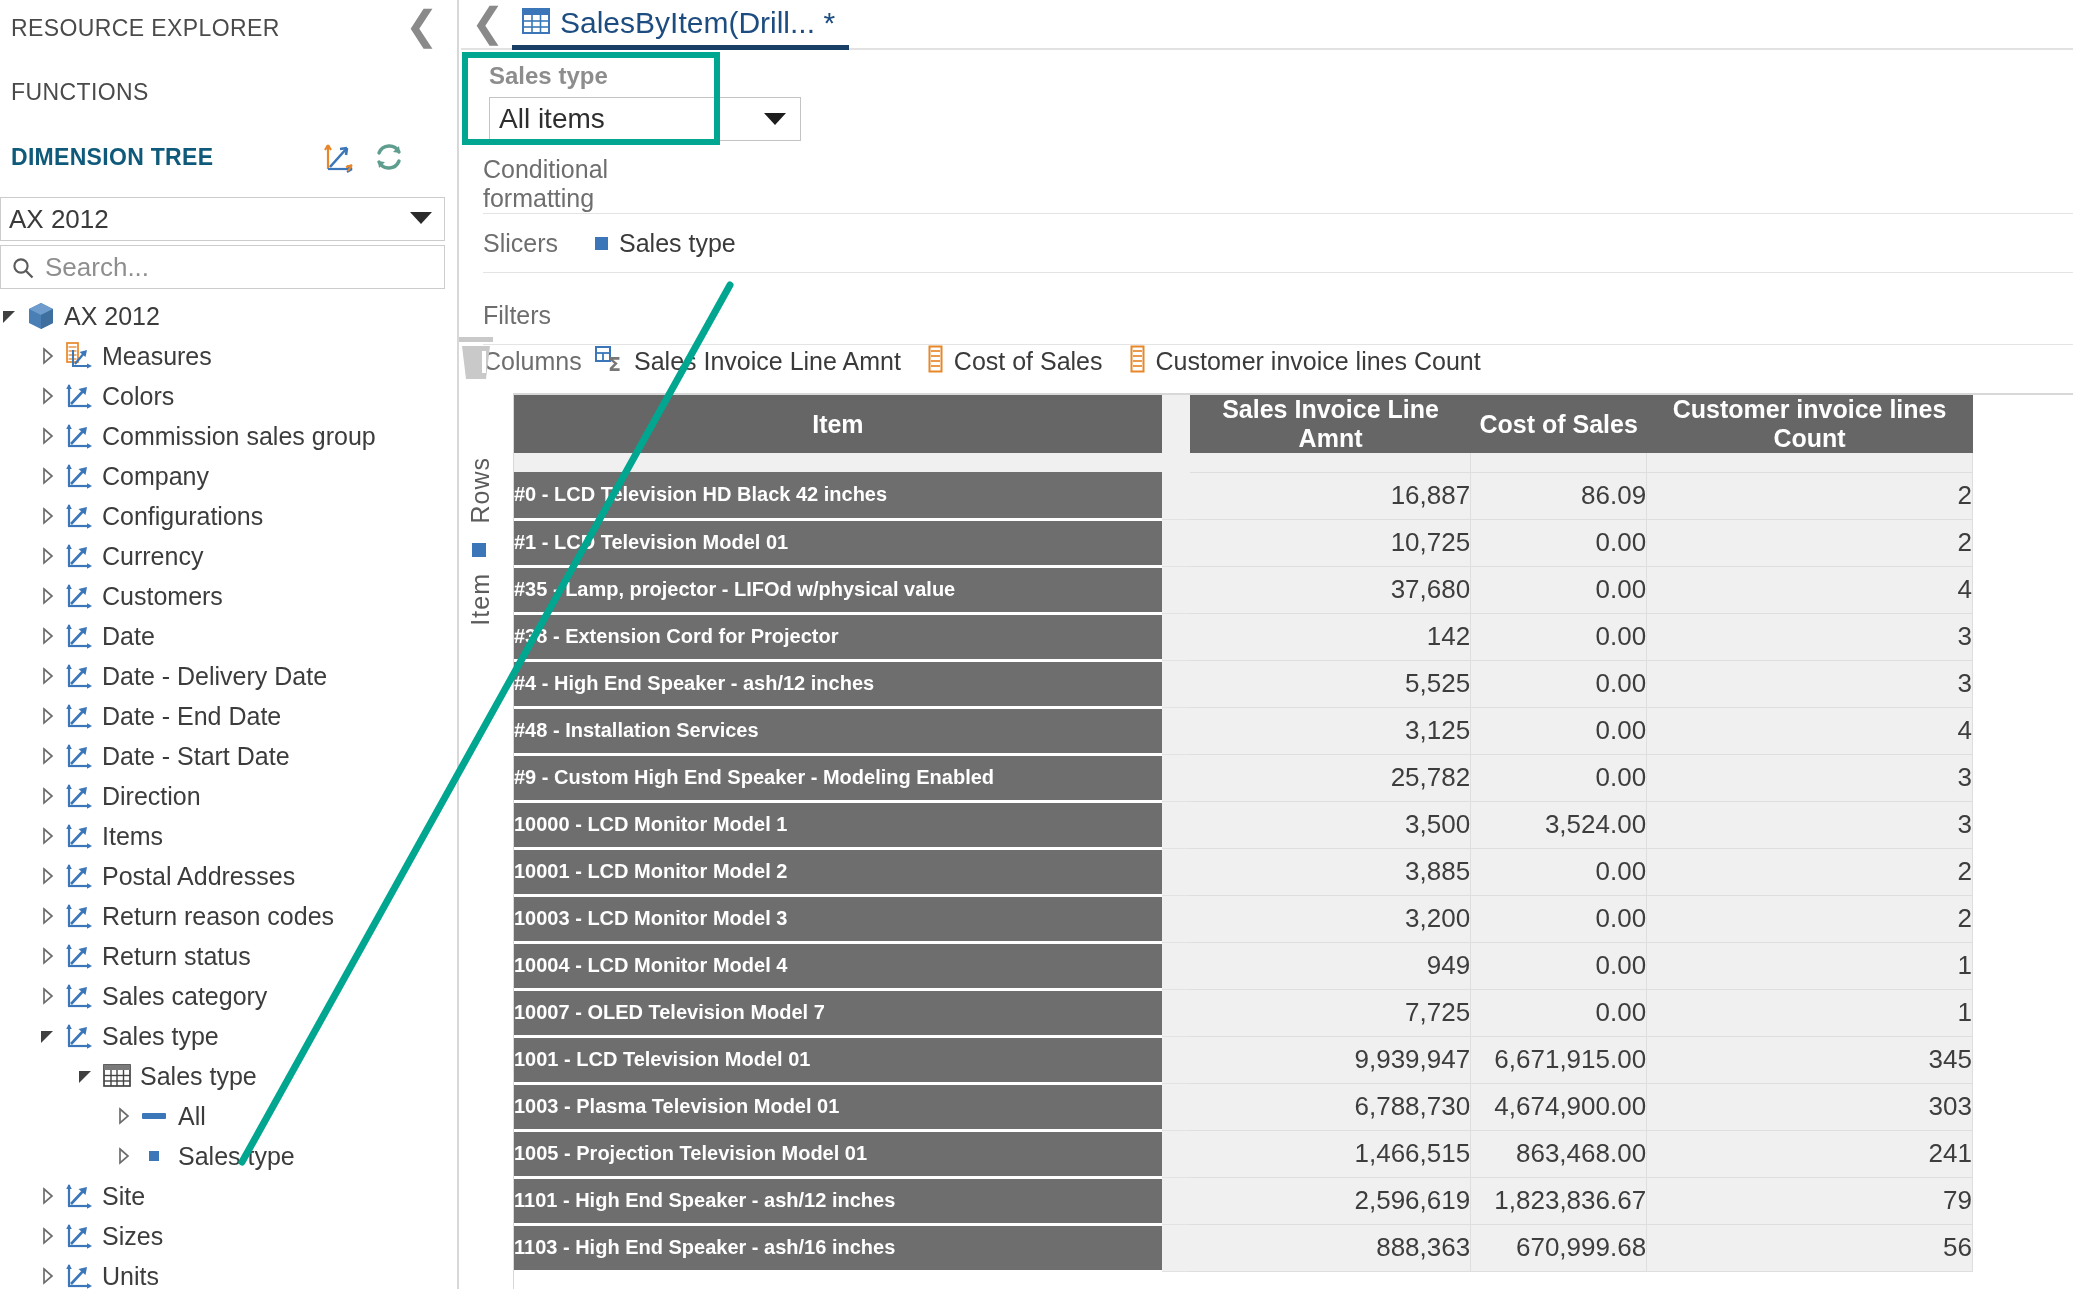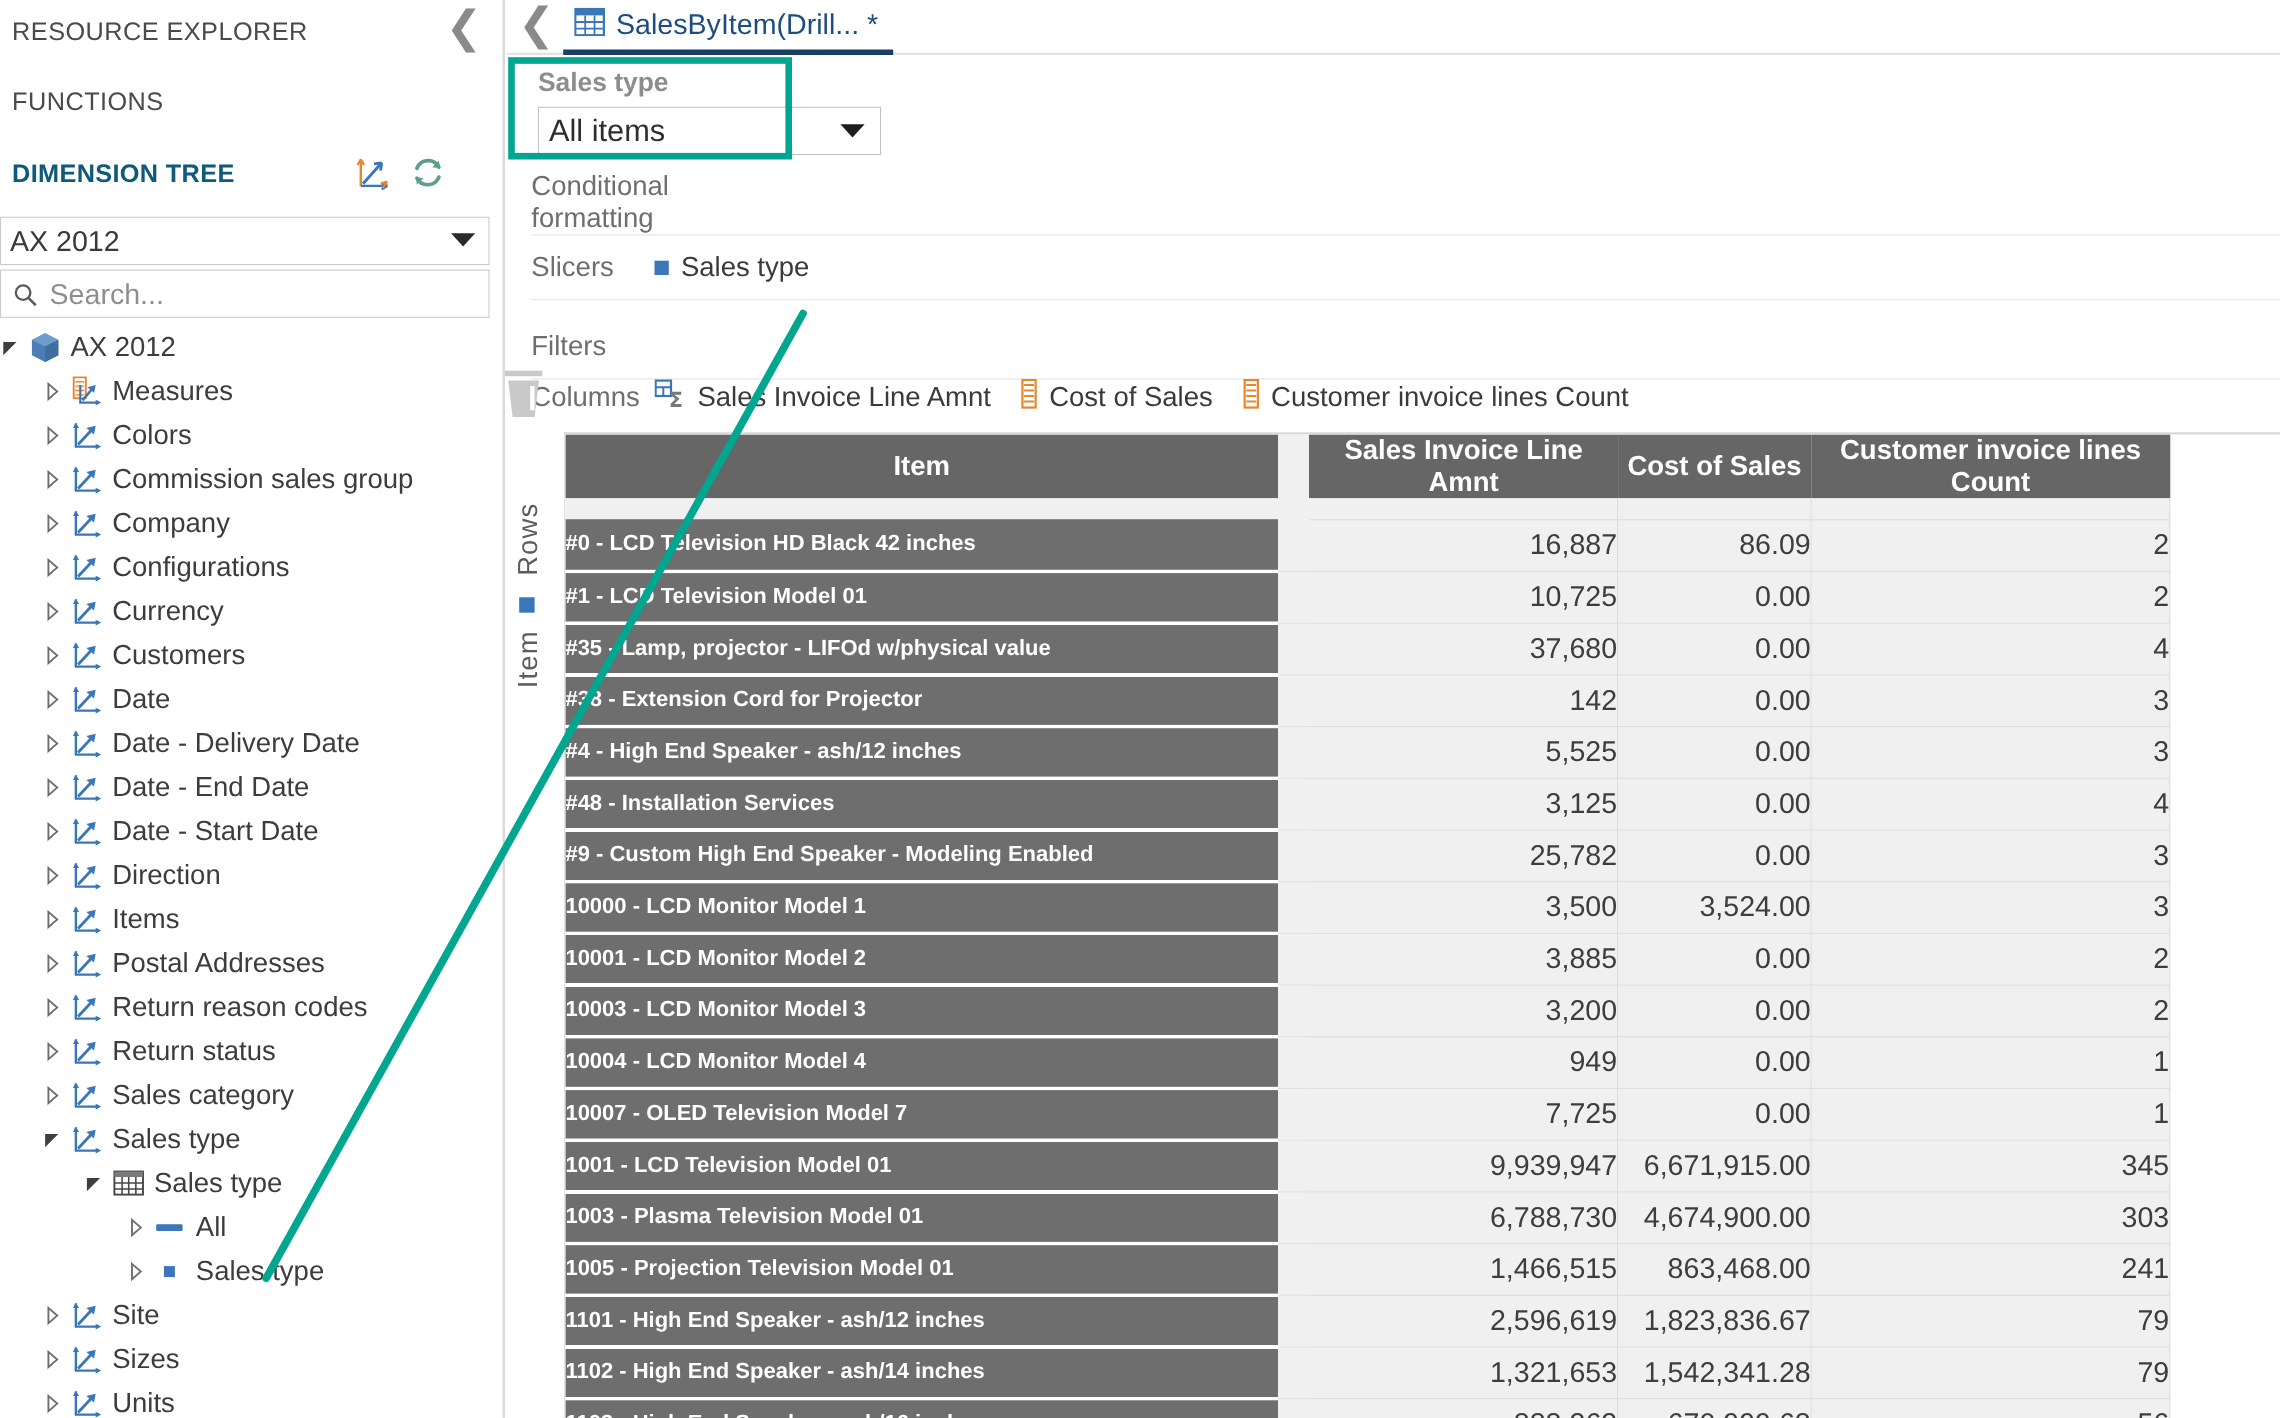--- a/index.html
+++ b/index.html
@@ -165,21 +165,21 @@
     position: absolute;
     left: 51px; top: 0;
     height: 50px;
     padding: 0 14px 0 10px;
     display: flex; align-items: center;
     border-bottom: 5px solid #1a3f66;
     cursor: pointer;
   }
   #tab-grid-icon { margin-right: 10px; }
   #tab-title {
-    font-size: 26px;
+    font-size: 30px;
     color: #1d4d80;
     white-space: nowrap;
   }
 
   
   #slicer-panel {
     position: absolute;
     left: 462px; top: 51px;
     width: 1210px; height: 76px;
     background: #ffffff;
@@ -1101,27 +1101,20 @@
             <td class="val">241</td>
           </tr>
           <tr>
             <td class="rowhdr">1101 - High End Speaker - ash/12 inches</td>
             <td class="gutter"></td>
             <td class="val">2,596,619</td>
             <td class="val">1,823,836.67</td>
             <td class="val">79</td>
           </tr>
           <tr>
-            <td class="rowhdr">1102 - High End Speaker - ash/14 inches</td>
-            <td class="gutter"></td>
-            <td class="val">1,321,653</td>
-            <td class="val">1,542,341.28</td>
-            <td class="val">79</td>
-          </tr>
-          <tr>
             <td class="rowhdr">1103 - High End Speaker - ash/16 inches</td>
             <td class="gutter"></td>
             <td class="val">888,363</td>
             <td class="val">670,999.68</td>
             <td class="val">56</td>
           </tr>
         </tbody>
     </table>
   </div>
 

